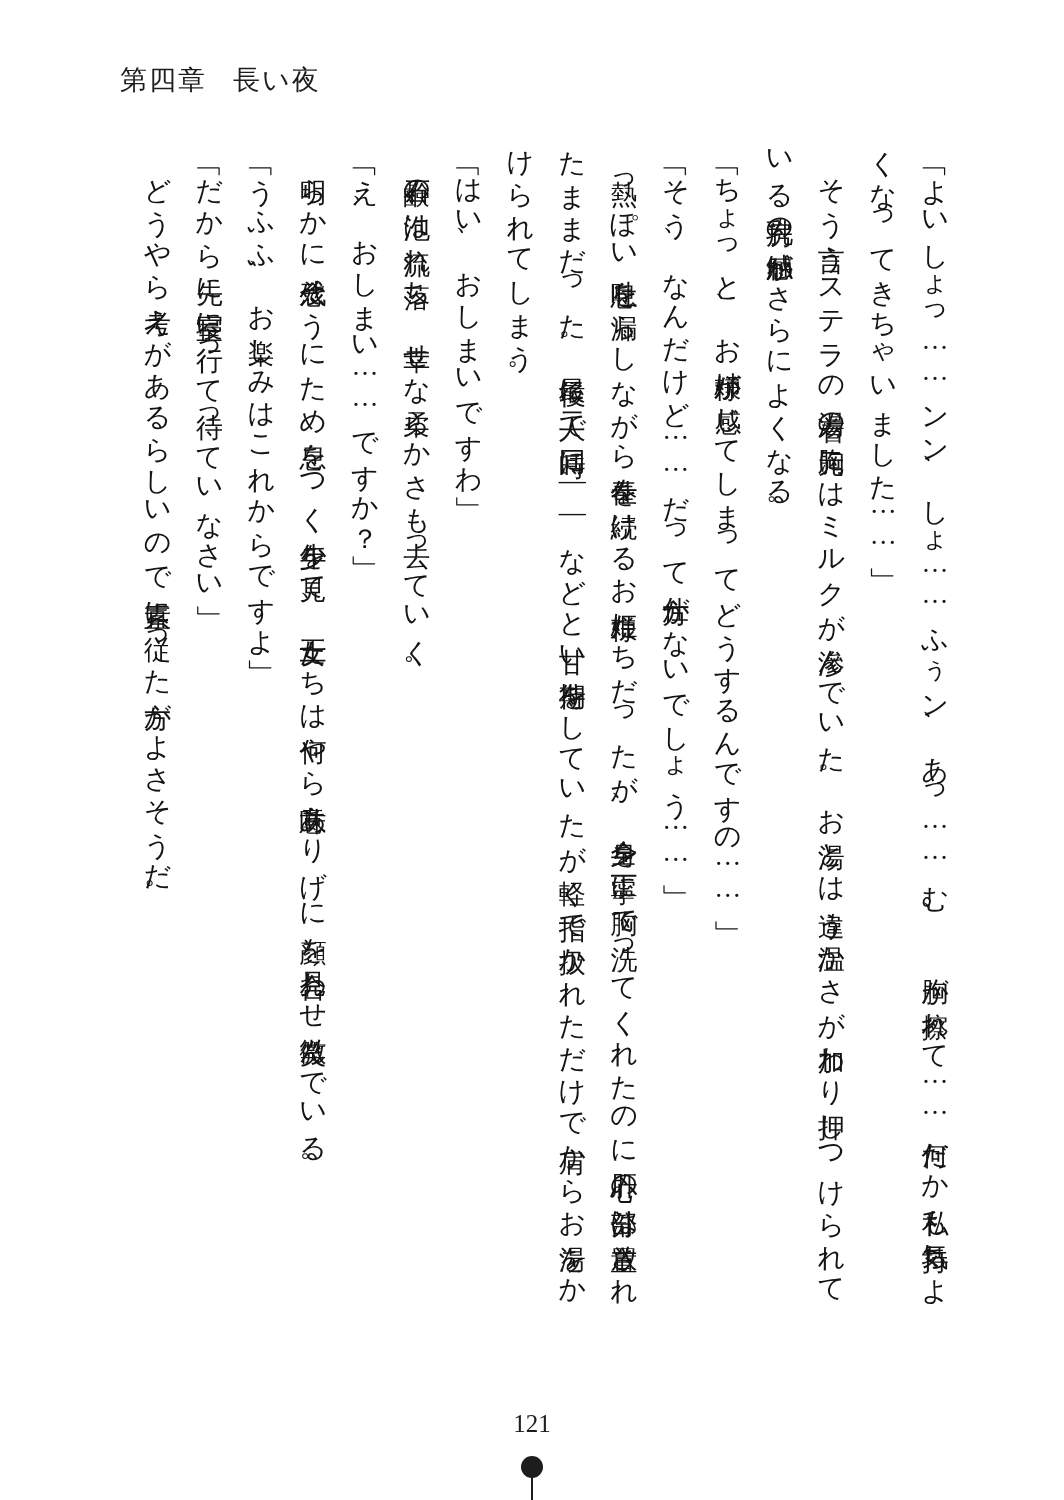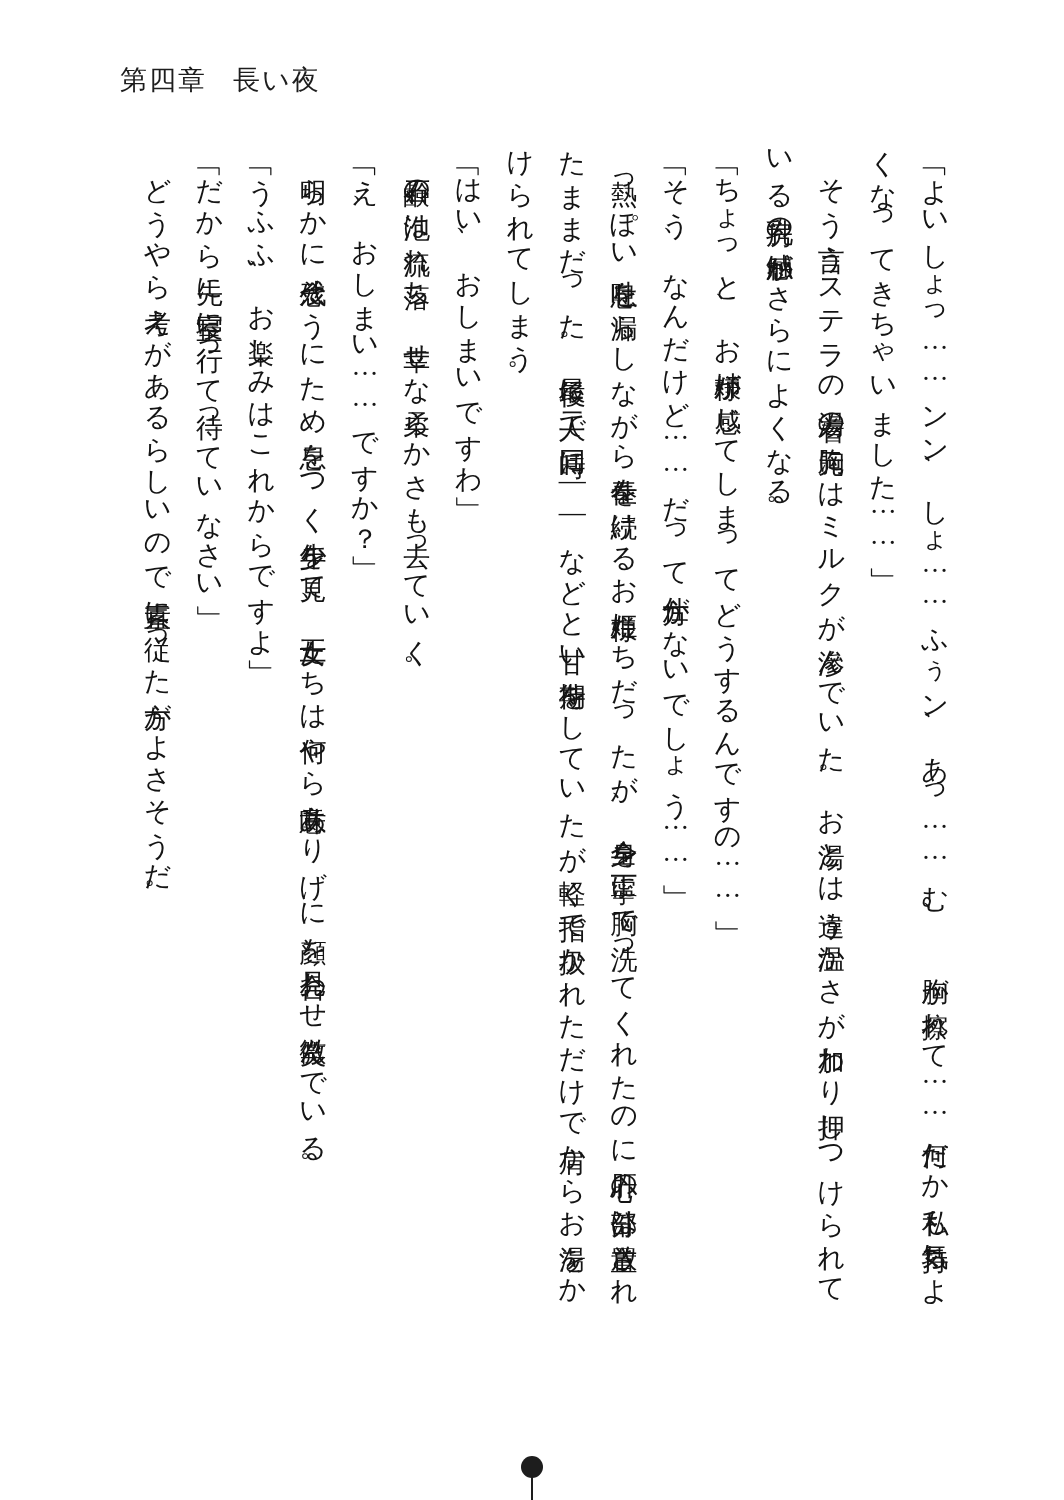--- a/index.html
+++ b/index.html
@@ -109,19 +109,20 @@
     <p class="indent">熱っぽい吐息を漏らしながら奉仕を続けるお姫様たちだったが、全身を丁寧に胸で洗ってくれたのに肝心の部分は放置されたままだった。最後に二人で同時に――などと甘い期待をしていたが軽く指で扱かれただけで肩からお湯をかけられてしまう。</p>
     <p class="indent">「はい、おしまいですわ」</p>
     <p class="indent">石鹸の泡は流れ落ち、幸せな柔らかさも去っていく。</p>
     <p class="indent">「え、おしまい……ですか？」</p>
     <p class="indent">明らかに残念そうにため息をつく少年を見て、王女たちは何やら意味ありげに顔を見合わせ微笑んでいる。</p>
     <p class="indent">「うふふ、お楽しみはこれからですよ」</p>
     <p class="indent">「だから先に寝室に行って待っていなさい」</p>
     <p class="indent">どうやら考えがあるらしいので素直に従った方がよさそうだ。</p>
   </div>
 
+  <div class="page-number">121</div>
 
   <div class="spine-mark">
     <div class="dot"></div>
     <div class="stem"></div>
   </div>
 
 </div>
 
 </body></html>

